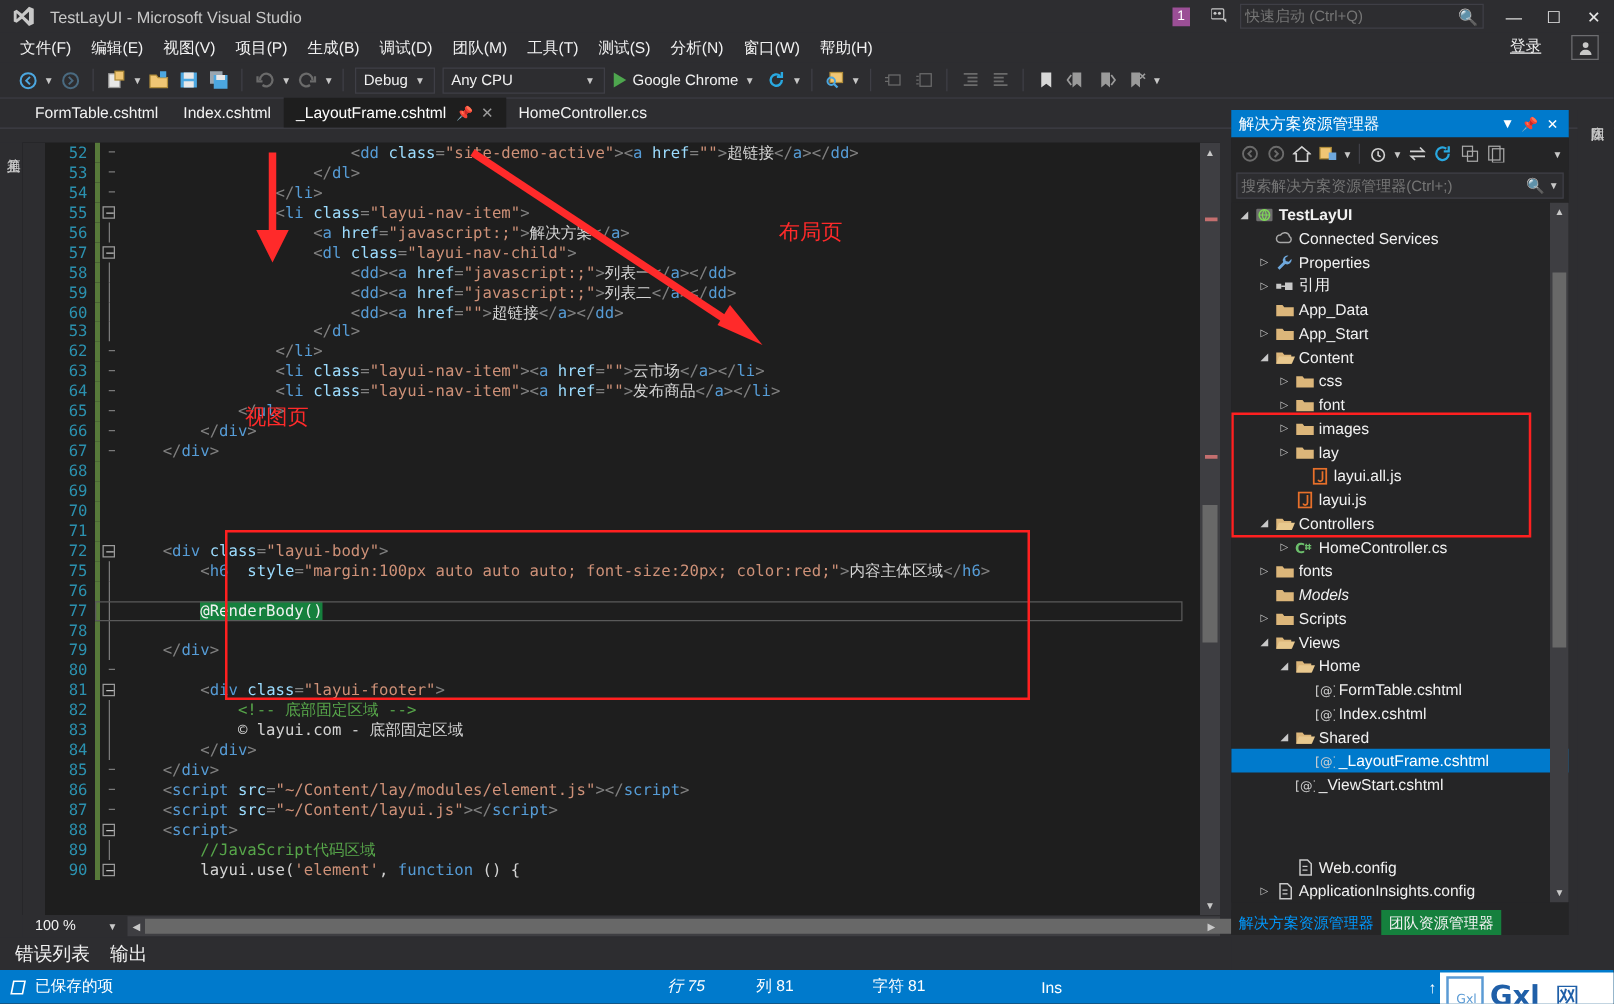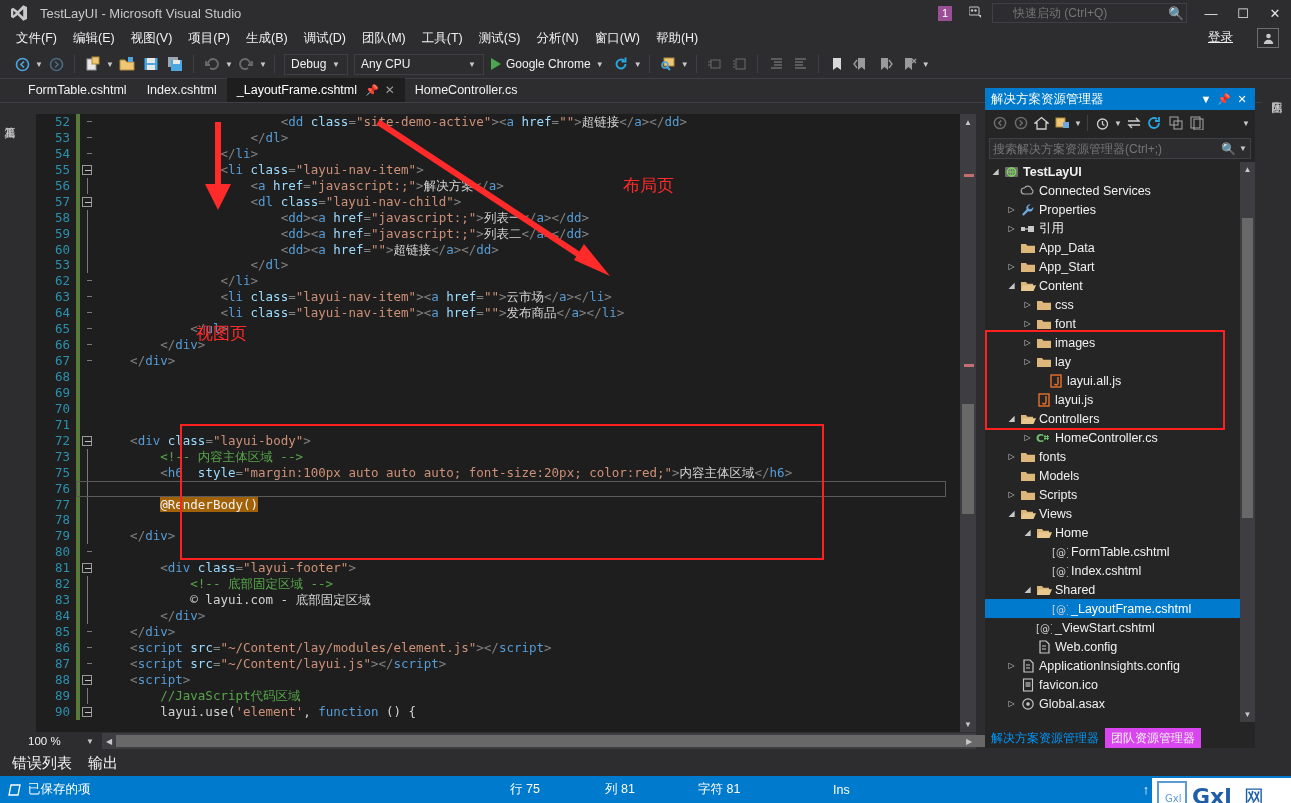--- a/index.html
+++ b/index.html
@@ -14,21 +14,21 @@
   
   .titlebar{height:26px;background:#2D2D30;display:flex;align-items:center;position:relative;}
   .vs-logo{width:22px;height:20px;margin-left:8px;display:flex;align-items:center;justify-content:center;}
   .vs-logo svg{display:block;}
   .title-text{margin-left:10px;font-size:13px;color:#C8C8C8;}
   .tb-right{position:absolute;right:0;top:0;height:26px;display:flex;align-items:center;}
   .feedback{display:flex;align-items:center;margin-right:6px;}
   .feedback .tri{width:0;height:0;border-left:7px solid #E6E6E6;border-right:7px solid transparent;border-top:0px;}
   .notif-badge{background:#9B4F96;color:#fff;font-size:11px;padding:0 4px;height:15px;line-height:15px;margin-left:-2px;}
   .fb-icon{width:22px;height:20px;display:flex;align-items:center;justify-content:center;margin:0 4px 0 8px;}
-  .qlaunch{width:195px;height:20px;border:1px solid #3F3F46;background:#2D2D30;display:flex;align-items:center;padding:0 20px;margin-right:8px;}
+  .qlaunch{width:195px;height:20px;border:1px solid #3F3F46;background:#2D2D30;display:flex;align-items:center;padding:0 3px;margin-right:8px;}
   .qlaunch input{flex:1;background:transparent;border:0;outline:0;color:#999;font-size:12px;font-family:"Liberation Sans",sans-serif;}
   .qlaunch .mag{color:#D0D0D0;font-size:13px;}
   .wbtn{width:32px;height:26px;display:flex;align-items:center;justify-content:center;color:#E6E6E6;font-size:13px;}
 
   
   .menubar{height:24px;display:flex;align-items:center;padding-left:8px;position:relative;}
   .menu-item{padding:2px 8px;font-size:12.5px;color:#F1F1F1;white-space:nowrap;}
   .signin{position:absolute;right:58px;top:3px;font-size:12.5px;color:#F1F1F1;text-decoration:underline;}
   .acct{position:absolute;right:12px;top:2px;width:22px;height:20px;border:1px solid #6D6D70;display:flex;align-items:center;justify-content:center;}
 
@@ -70,21 +70,21 @@
   .outl .tick{position:absolute;left:7px;top:7px;width:5px;height:1px;background:#7A7A7A;}
   .code{flex:1;padding-left:4px;color:#D4D4D4;}
   .cur-line{position:absolute;left:58px;right:30px;height:16px;border:1px solid #5A5A5A;}
   
   .tg{color:#808080;}      
   .tt{color:#569CD6;}      
   .ta{color:#9CDCFE;}      
   .ts{color:#CE9178;}      
   .tx{color:#D4D4D4;}      
   .tc{color:#57A64A;}      
-  .thl{background:#a16207;color:#F0F0F0;}
+  .thl{background:#15803d;color:#F0F0F0;}
 
   
   .vsb{position:absolute;right:0;top:0;width:16px;bottom:0;background:#3E3E42;}
   .vsb .thumb{position:absolute;left:2px;top:290px;width:12px;height:110px;background:#686868;}
   .vsb .arrow{position:absolute;left:0;width:16px;height:16px;display:flex;align-items:center;justify-content:center;color:#C8C8C8;font-size:8px;}
   .marker{position:absolute;width:10px;height:3px;}
   .hsbrow{position:absolute;left:18px;top:732px;width:958px;height:18px;background:#2D2D30;display:flex;align-items:center;}
   .zoomsel{width:70px;height:16px;margin-left:10px;display:flex;align-items:center;color:#F1F1F1;font-size:11.5px;}
   .zoomsel .cc{margin-left:auto;font-size:8px;color:#C8C8C8;padding-right:4px;}
   .hsb{flex:1;height:16px;background:#3E3E42;margin-left:4px;position:relative;}
@@ -112,33 +112,33 @@
   .trow.sel{background:#007ACC;color:#fff;}
   .exp{width:13px;display:flex;align-items:center;justify-content:center;color:#C8C8C8;font-size:8px;flex:none;}
   .ti{width:19px;display:flex;align-items:center;justify-content:center;flex:none;}
   .tl{padding-left:2px;}
   .bold{font-weight:bold;}
   .se-vsb{position:absolute;right:0;top:0;width:15px;bottom:0;background:#3E3E42;}
   .se-vsb .thumb{position:absolute;left:2px;top:56px;width:11px;height:300px;background:#686868;}
   .se-tabs{position:absolute;left:985px;top:726px;width:270px;height:22px;display:flex;align-items:flex-end;}
   .se-tab{height:20px;padding:0 6px;display:flex;align-items:center;font-size:12px;color:#C8C8C8;}
   .se-tab.active{color:#0097FB;background:#252526;}
-  .se-tab.other{background:#d946ef;color:#F1F1F1;}
+  .se-tab.other{background:#15803d;color:#F1F1F1;}
   .rightstrip{position:absolute;left:1262px;top:88px;width:29px;height:660px;background:#2D2D30;}
   .rightstrip .vtab2{writing-mode:vertical-rl;text-orientation:upright;font-size:11px;color:#C8C8C8;margin:6px 0 0 7px;letter-spacing:-1px;}
 
   
   .bottom-tabs{position:absolute;left:0;top:750px;width:985px;height:26px;background:#2D2D30;display:flex;align-items:center;padding-left:4px;}
   .btab{padding:2px 8px;font-size:15px;color:#F1F1F1;}
 
   
   .status{position:absolute;left:0;top:776px;width:1291px;height:27px;background:#007ACC;display:flex;align-items:center;color:#fff;font-size:12.5px;}
   .st-icon{margin:0 6px 0 8px;display:flex;align-items:center;}
   .st-text{}
-  .st-ln{position:absolute;left:510px;}
+  .st-ln{position:absolute;left:534px;font-style:italic;}
   .st-col{position:absolute;left:605px;}
   .st-ch{position:absolute;left:698px;}
   .st-ins{position:absolute;left:833px;}
   .st-up{position:absolute;right:142px;}
 
   
   .wm{position:absolute;left:1152px;top:778px;width:139px;height:41px;background:#FFFFFF;display:flex;align-items:center;overflow:hidden;}
 </style>
 </head>
 <body>
@@ -376,21 +376,20 @@
         <div class="line"><span class="ln">63</span><span class="chbar"></span><span class="outl"><span class="tick"></span></span><span class="code"><span class="">                </span><span class="tg">&lt;</span><span class="tt">li </span><span class="ta">class</span><span class="tg">=</span><span class="ts">"layui-nav-item"</span><span class="tg">&gt;&lt;</span><span class="tt">a </span><span class="ta">href</span><span class="tg">=</span><span class="ts">""</span><span class="tg">&gt;</span><span class="tx">云市场</span><span class="tg">&lt;/</span><span class="tt">a</span><span class="tg">&gt;&lt;/</span><span class="tt">li</span><span class="tg">&gt;</span></span></div>
         <div class="line"><span class="ln">64</span><span class="chbar"></span><span class="outl"><span class="tick"></span></span><span class="code"><span class="">                </span><span class="tg">&lt;</span><span class="tt">li </span><span class="ta">class</span><span class="tg">=</span><span class="ts">"layui-nav-item"</span><span class="tg">&gt;&lt;</span><span class="tt">a </span><span class="ta">href</span><span class="tg">=</span><span class="ts">""</span><span class="tg">&gt;</span><span class="tx">发布商品</span><span class="tg">&lt;/</span><span class="tt">a</span><span class="tg">&gt;&lt;/</span><span class="tt">li</span><span class="tg">&gt;</span></span></div>
         <div class="line"><span class="ln">65</span><span class="chbar"></span><span class="outl"><span class="tick"></span></span><span class="code"><span class="">            </span><span class="tg">&lt;/</span><span class="tt">ul</span><span class="tg">&gt;</span></span></div>
         <div class="line"><span class="ln">66</span><span class="chbar"></span><span class="outl"><span class="tick"></span></span><span class="code"><span class="">        </span><span class="tg">&lt;/</span><span class="tt">div</span><span class="tg">&gt;</span></span></div>
         <div class="line"><span class="ln">67</span><span class="chbar"></span><span class="outl"><span class="tick"></span></span><span class="code"><span class="">    </span><span class="tg">&lt;/</span><span class="tt">div</span><span class="tg">&gt;</span></span></div>
         <div class="line"><span class="ln">68</span><span class="chbar"></span><span class="outl"></span><span class="code"></span></div>
         <div class="line"><span class="ln">69</span><span class="chbar"></span><span class="outl"></span><span class="code"></span></div>
         <div class="line"><span class="ln">70</span><span class="chbar"></span><span class="outl"></span><span class="code"></span></div>
         <div class="line"><span class="ln">71</span><span class="chbar"></span><span class="outl"></span><span class="code"></span></div>
         <div class="line"><span class="ln">72</span><span class="chbar"></span><span class="outl"><span class="box"></span></span><span class="code"><span class="">    </span><span class="tg">&lt;</span><span class="tt">div </span><span class="ta">class</span><span class="tg">=</span><span class="ts">"layui-body"</span><span class="tg">&gt;</span></span></div>
-        <div class="line"><span class="ln">73</span><span class="chbar"></span><span class="outl"><span class="vline"></span></span><span class="code"><span class="">        </span><span class="tc">&lt;!-- 内容主体区域 --&gt;</span></span></div>
         <div class="line"><span class="ln">75</span><span class="chbar"></span><span class="outl"><span class="vline"></span></span><span class="code"><span class="">        </span><span class="tg">&lt;</span><span class="tt">h6  </span><span class="ta">style</span><span class="tg">=</span><span class="ts">"margin:100px auto auto auto; font-size:20px; color:red;"</span><span class="tg">&gt;</span><span class="tx">内容主体区域</span><span class="tg">&lt;/</span><span class="tt">h6</span><span class="tg">&gt;</span></span></div>
         <div class="line"><span class="ln">76</span><span class="chbar"></span><span class="outl"><span class="vline"></span></span><span class="code"></span></div>
         <div class="line"><span class="ln">77</span><span class="chbar"></span><span class="outl"><span class="vline"></span></span><span class="code"><span class="">        </span><span class="thl">@RenderBody()</span></span></div>
         <div class="line"><span class="ln">78</span><span class="chbar"></span><span class="outl"><span class="vline"></span></span><span class="code"></span></div>
         <div class="line"><span class="ln">79</span><span class="chbar"></span><span class="outl"><span class="vline"></span></span><span class="code"><span class="">    </span><span class="tg">&lt;/</span><span class="tt">div</span><span class="tg">&gt;</span></span></div>
         <div class="line"><span class="ln">80</span><span class="chbar"></span><span class="outl"><span class="tick"></span></span><span class="code"></span></div>
         <div class="line"><span class="ln">81</span><span class="chbar"></span><span class="outl"><span class="box"></span></span><span class="code"><span class="">        </span><span class="tg">&lt;</span><span class="tt">div </span><span class="ta">class</span><span class="tg">=</span><span class="ts">"layui-footer"</span><span class="tg">&gt;</span></span></div>
         <div class="line"><span class="ln">82</span><span class="chbar"></span><span class="outl"><span class="vline"></span></span><span class="code"><span class="">            </span><span class="tc">&lt;!-- 底部固定区域 --&gt;</span></span></div>
         <div class="line"><span class="ln">83</span><span class="chbar"></span><span class="outl"><span class="vline"></span></span><span class="code"><span class="">            </span><span class="tx">© layui.com - 底部固定区域</span></span></div>
         <div class="line"><span class="ln">84</span><span class="chbar"></span><span class="outl"><span class="vline"></span></span><span class="code"><span class="">        </span><span class="tg">&lt;/</span><span class="tt">div</span><span class="tg">&gt;</span></span></div>
@@ -664,21 +663,21 @@
           </div>
           <div class="trow" style="padding-left: 20px;">
             <span class="exp">▷</span>
             <span class="ti">
               <svg width="16" height="14" viewBox="0 0 16 14">
                 <path d="M1 3h5l1.4 1.8H15V12H1z" fill="#DCB67A"></path>
               </svg>
             </span>
             <span class="tl">fonts</span>
           </div>
-          <div class="trow" style="padding-left: 20px;">
+          <div class="trow" style="padding-left: 20px; font-style: italic;">
             <span class="exp"></span>
             <span class="ti">
               <svg width="16" height="14" viewBox="0 0 16 14">
                 <path d="M1 3h5l1.4 1.8H15V12H1z" fill="#DCB67A"></path>
               </svg>
             </span>
             <span class="tl">Models</span>
           </div>
           <div class="trow" style="padding-left: 20px;">
             <span class="exp">▷</span>
@@ -748,21 +747,21 @@
           </div>
           <div class="trow" style="padding-left: 36px;">
             <span class="exp"></span>
             <span class="ti">
               <svg width="16" height="14" viewBox="0 0 16 14">
                 <text x="0" y="11" font-family="DejaVu Sans, sans-serif" font-size="10" fill="#D0D0D0">[@]</text>
               </svg>
             </span>
             <span class="tl">_ViewStart.cshtml</span>
           </div>
-          <div class="trow" style="padding-left: 36px;">
+          <div class="trow" style="padding-left: 36px; margin-top: 47px;">
             <span class="exp"></span>
             <span class="ti">
               <svg width="14" height="14" viewBox="0 0 14 14">
                 <path d="M3 1h6l3 3v9H3z" fill="none" stroke="#C8C8C8" stroke-width="1.2"></path>
                 <path d="M5 6h4M5 9h4" stroke="#C8C8C8"></path>
               </svg>
             </span>
             <span class="tl">Web.config</span>
           </div>
           <div class="trow" style="padding-left: 20px;">

